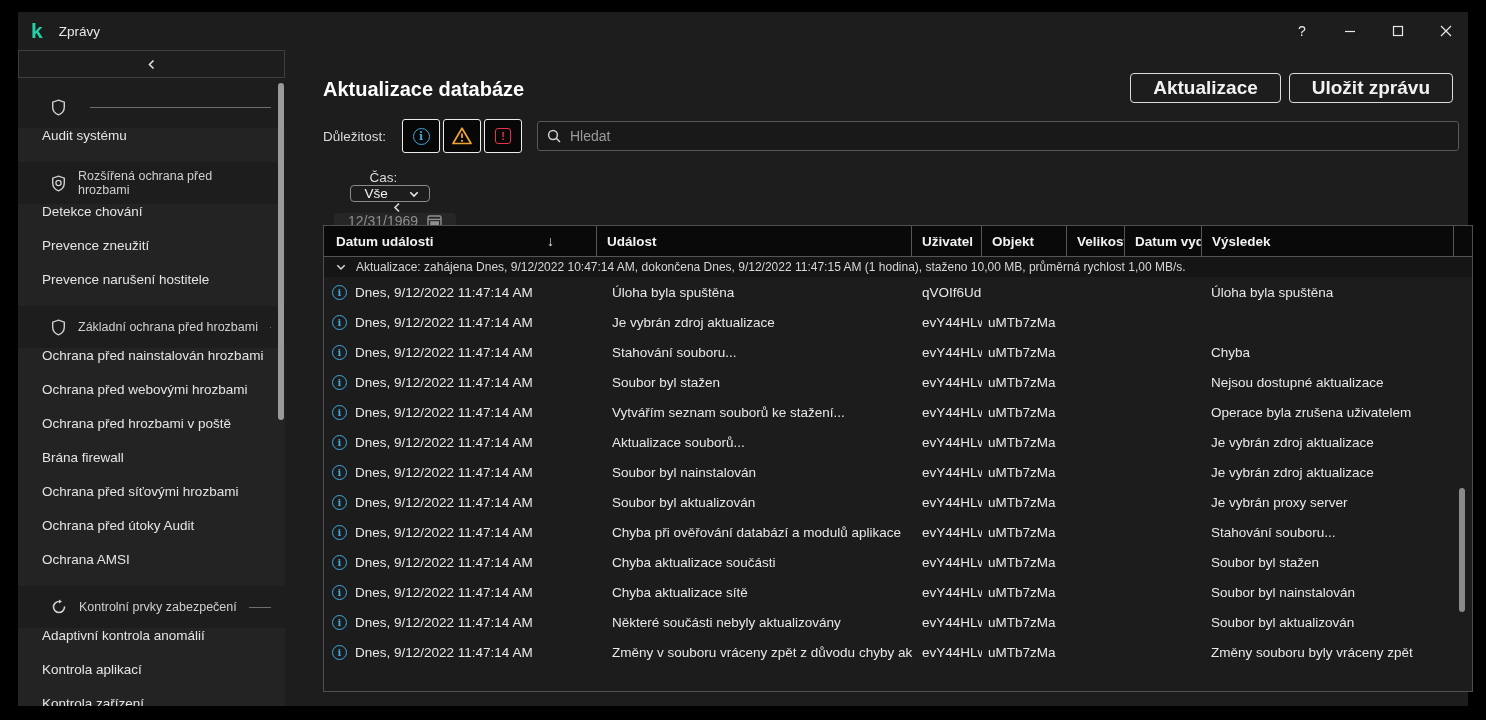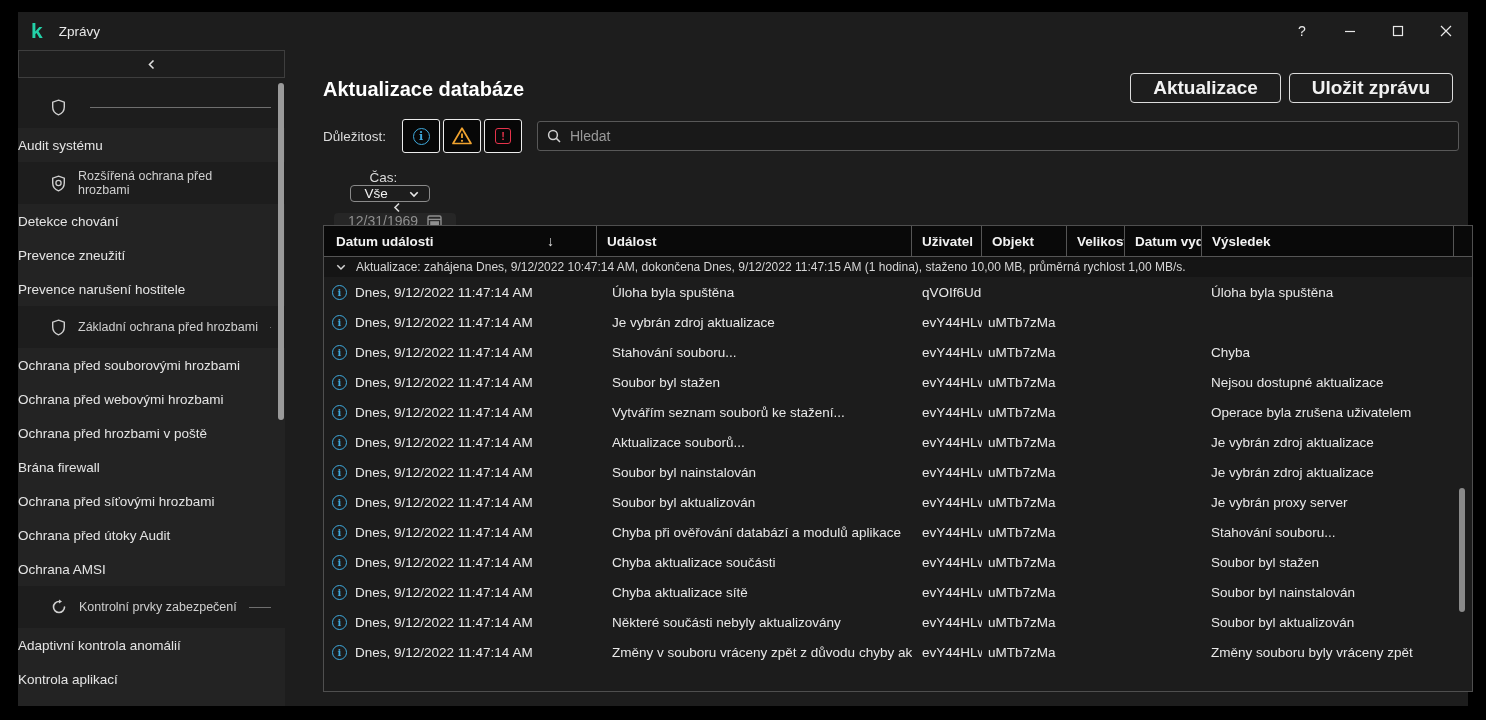--- a/index.html
+++ b/index.html
@@ -17,21 +17,21 @@
   .win-btn.max{font-size:15px;}
 
   
   .sidebar{position:absolute;left:0;top:38px;width:267px;bottom:0;}
   .collapse-bar{height:28px;border:1px solid #3e3e3e;display:flex;align-items:center;justify-content:center;}
   .sb-list{position:absolute;left:0;right:0;top:28px;bottom:0;overflow:hidden;padding-top:8px;}
   .sb-scrollbar{position:absolute;right:1px;top:33px;width:6px;height:337px;background:#9a9a9a;border-radius:3px;z-index:5;}
   .sb-section{height:42px;display:flex;align-items:center;padding-left:33px;color:#cfcfcf;font-size:12.5px;}
   .sb-section .sb-icon{margin-right:12px;display:flex;align-items:center;}
   .sb-line{flex:1;height:1px;background:#6f6f6f;margin-left:12px;margin-right:14px;}
-  .sb-item{height:34px;display:flex;align-items:center;background:#232323;
+  .sb-item{height:34px;display:flex;align-items:flex-start;padding-left:24px;background:#232323;
     color:#e4e4e4;font-size:13.5px;cursor:default;}
 
   
   .main{position:absolute;left:287px;top:38px;right:0;bottom:0;padding-left:18px;}
   .page-title{margin-top:28px;font-size:20px;font-weight:bold;color:#fff;}
   .top-buttons{position:absolute;top:23px;right:15px;display:flex;gap:8px;}
   .btn{height:30px;padding:0 22px;border:1px solid #dcdcdc;border-radius:4px;background:transparent;
     color:#f2f2f2;font-size:19px;font-weight:600;display:flex;align-items:center;cursor:default;
     font-family:"Liberation Sans","DejaVu Sans",sans-serif;}
 
@@ -152,21 +152,21 @@
         <div class="sb-section">
           <span class="sb-icon">
             <svg width="15" height="17" viewBox="0 0 15 17">
               <path d="M7.5 1.2 L13.3 3.2 V8 C13.3 11.8 10.8 14.6 7.5 15.8 C4.2 14.6 1.7 11.8 1.7 8 V3.2 Z" fill="none" stroke="#cfcfcf" stroke-width="1.4"></path>
             </svg>
           </span>
           <span>Základní ochrana před hrozbami</span>
           <span class="sb-line"></span>
         </div>
         <div class="sb-item">
-          <span>Ochrana před souborovými hrozbami</span>
+          <span>Ochrana před nainstalován hrozbami</span>
         </div>
         <div class="sb-item">
           <span>Ochrana před webovými hrozbami</span>
         </div>
         <div class="sb-item">
           <span>Ochrana před hrozbami v poště</span>
         </div>
         <div class="sb-item">
           <span>Brána firewall</span>
         </div>

